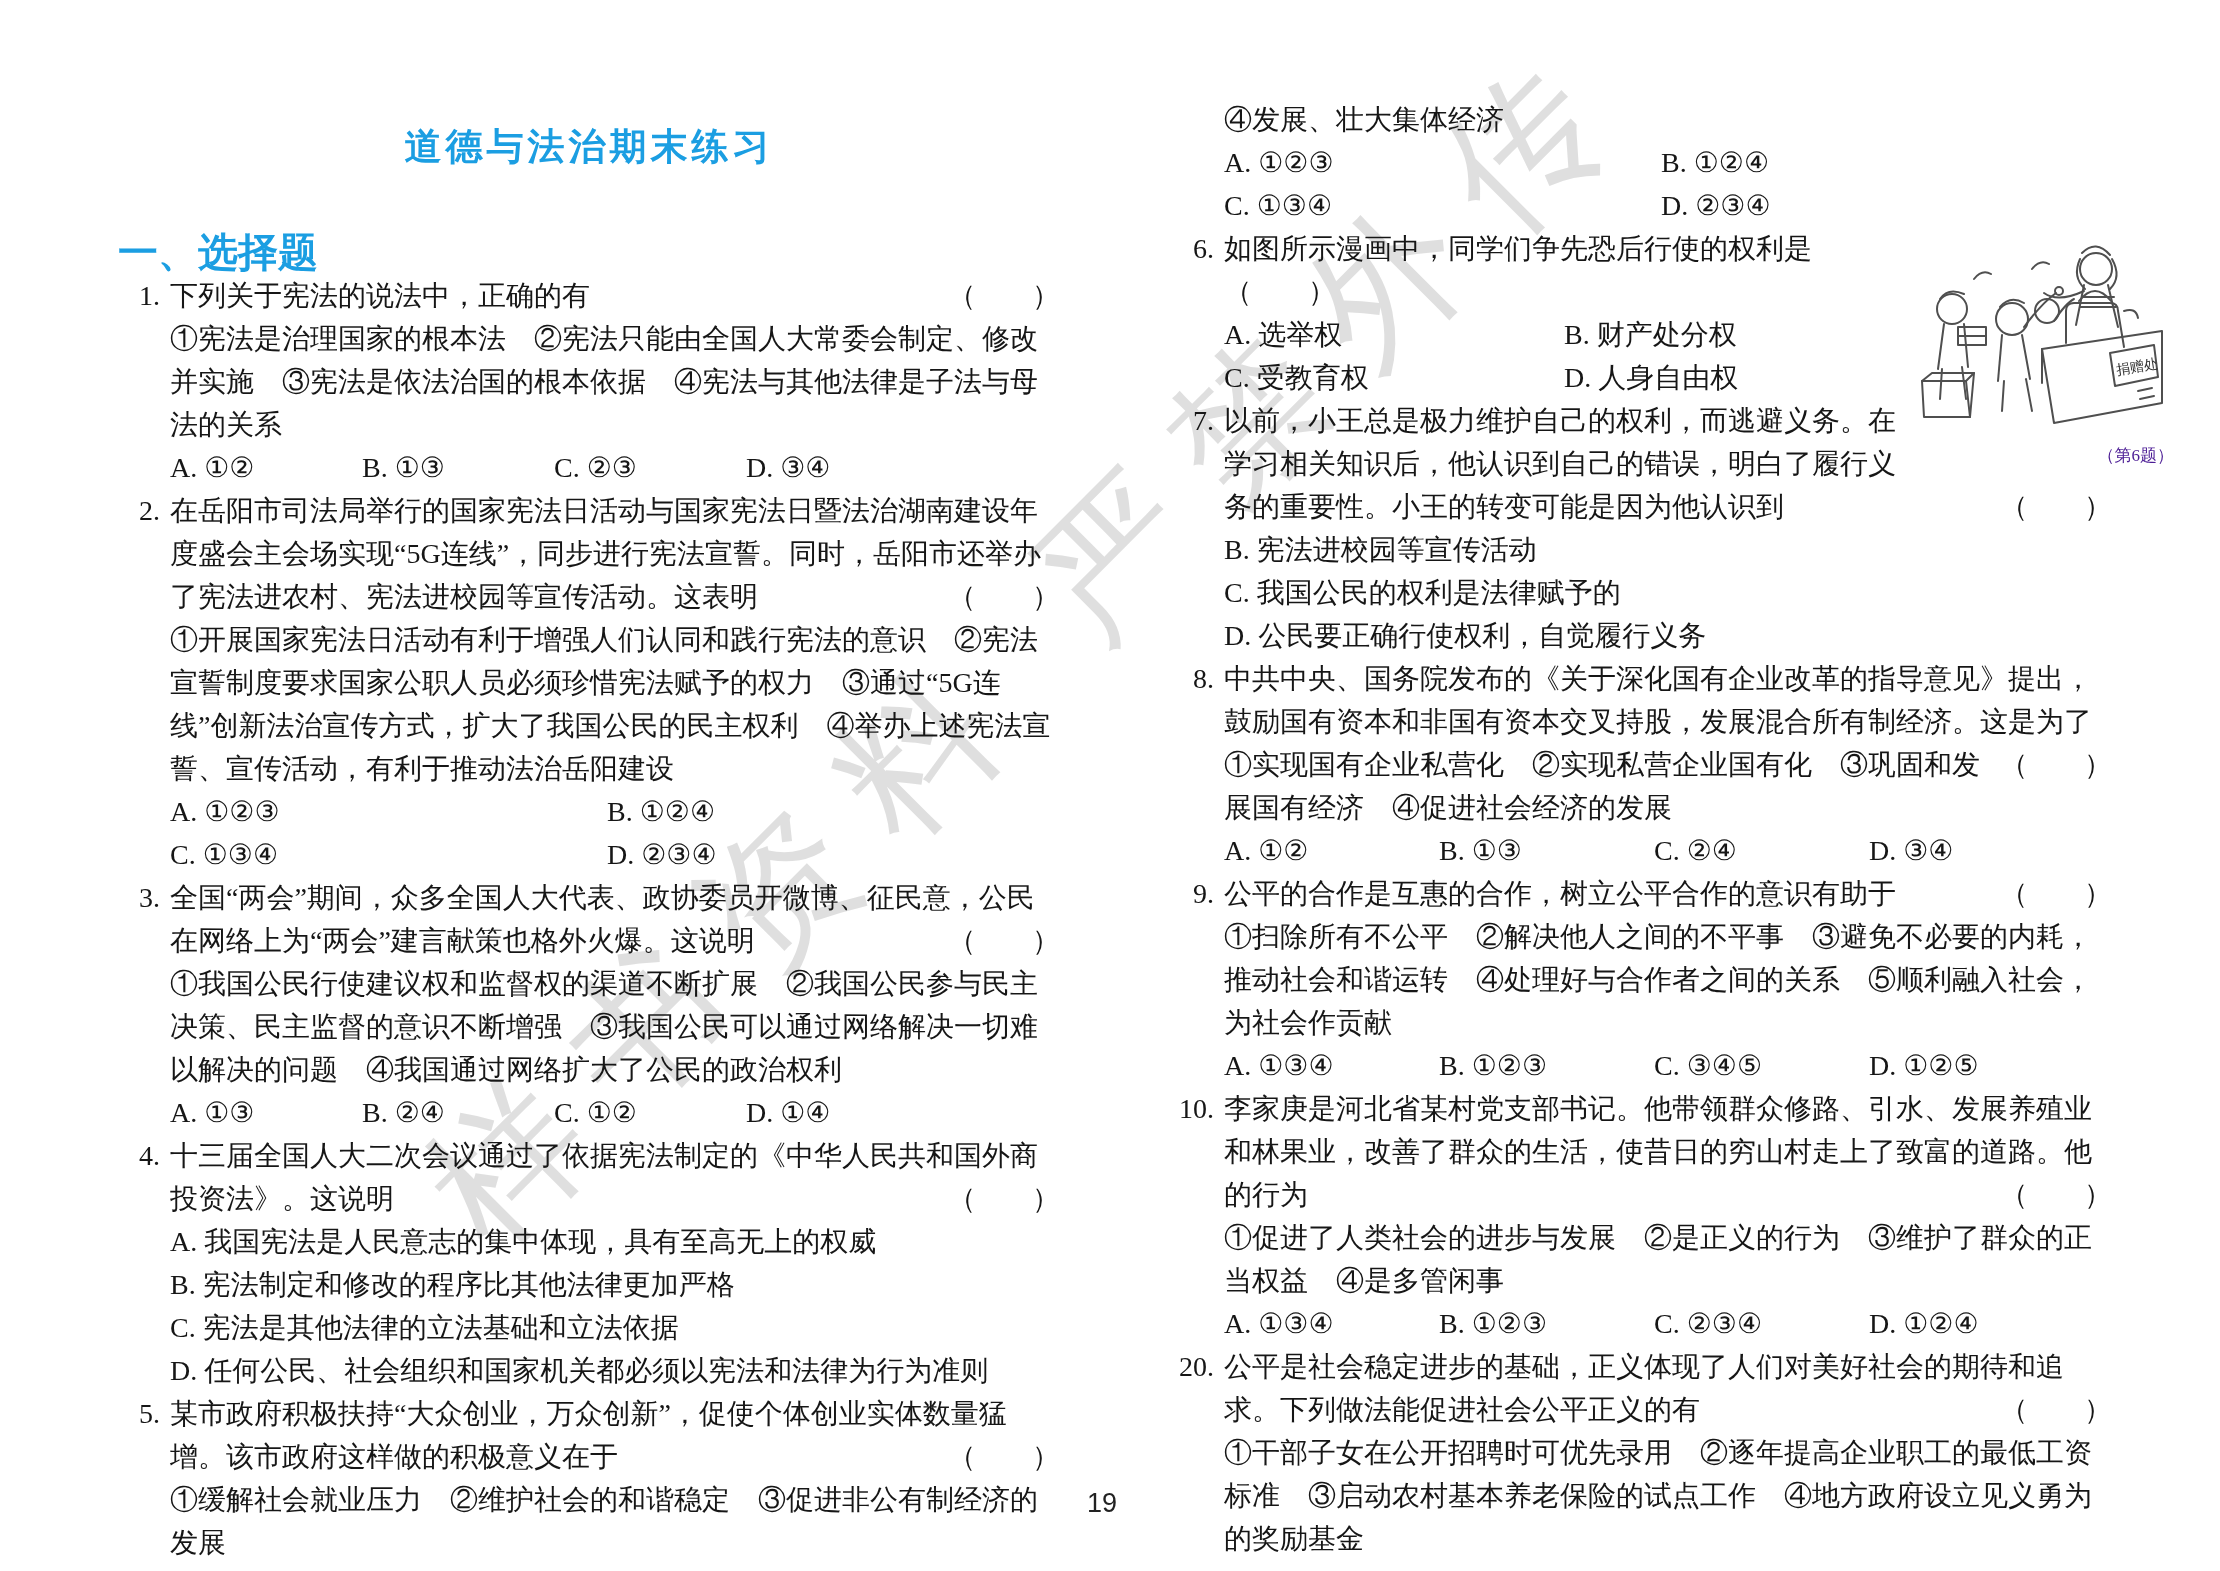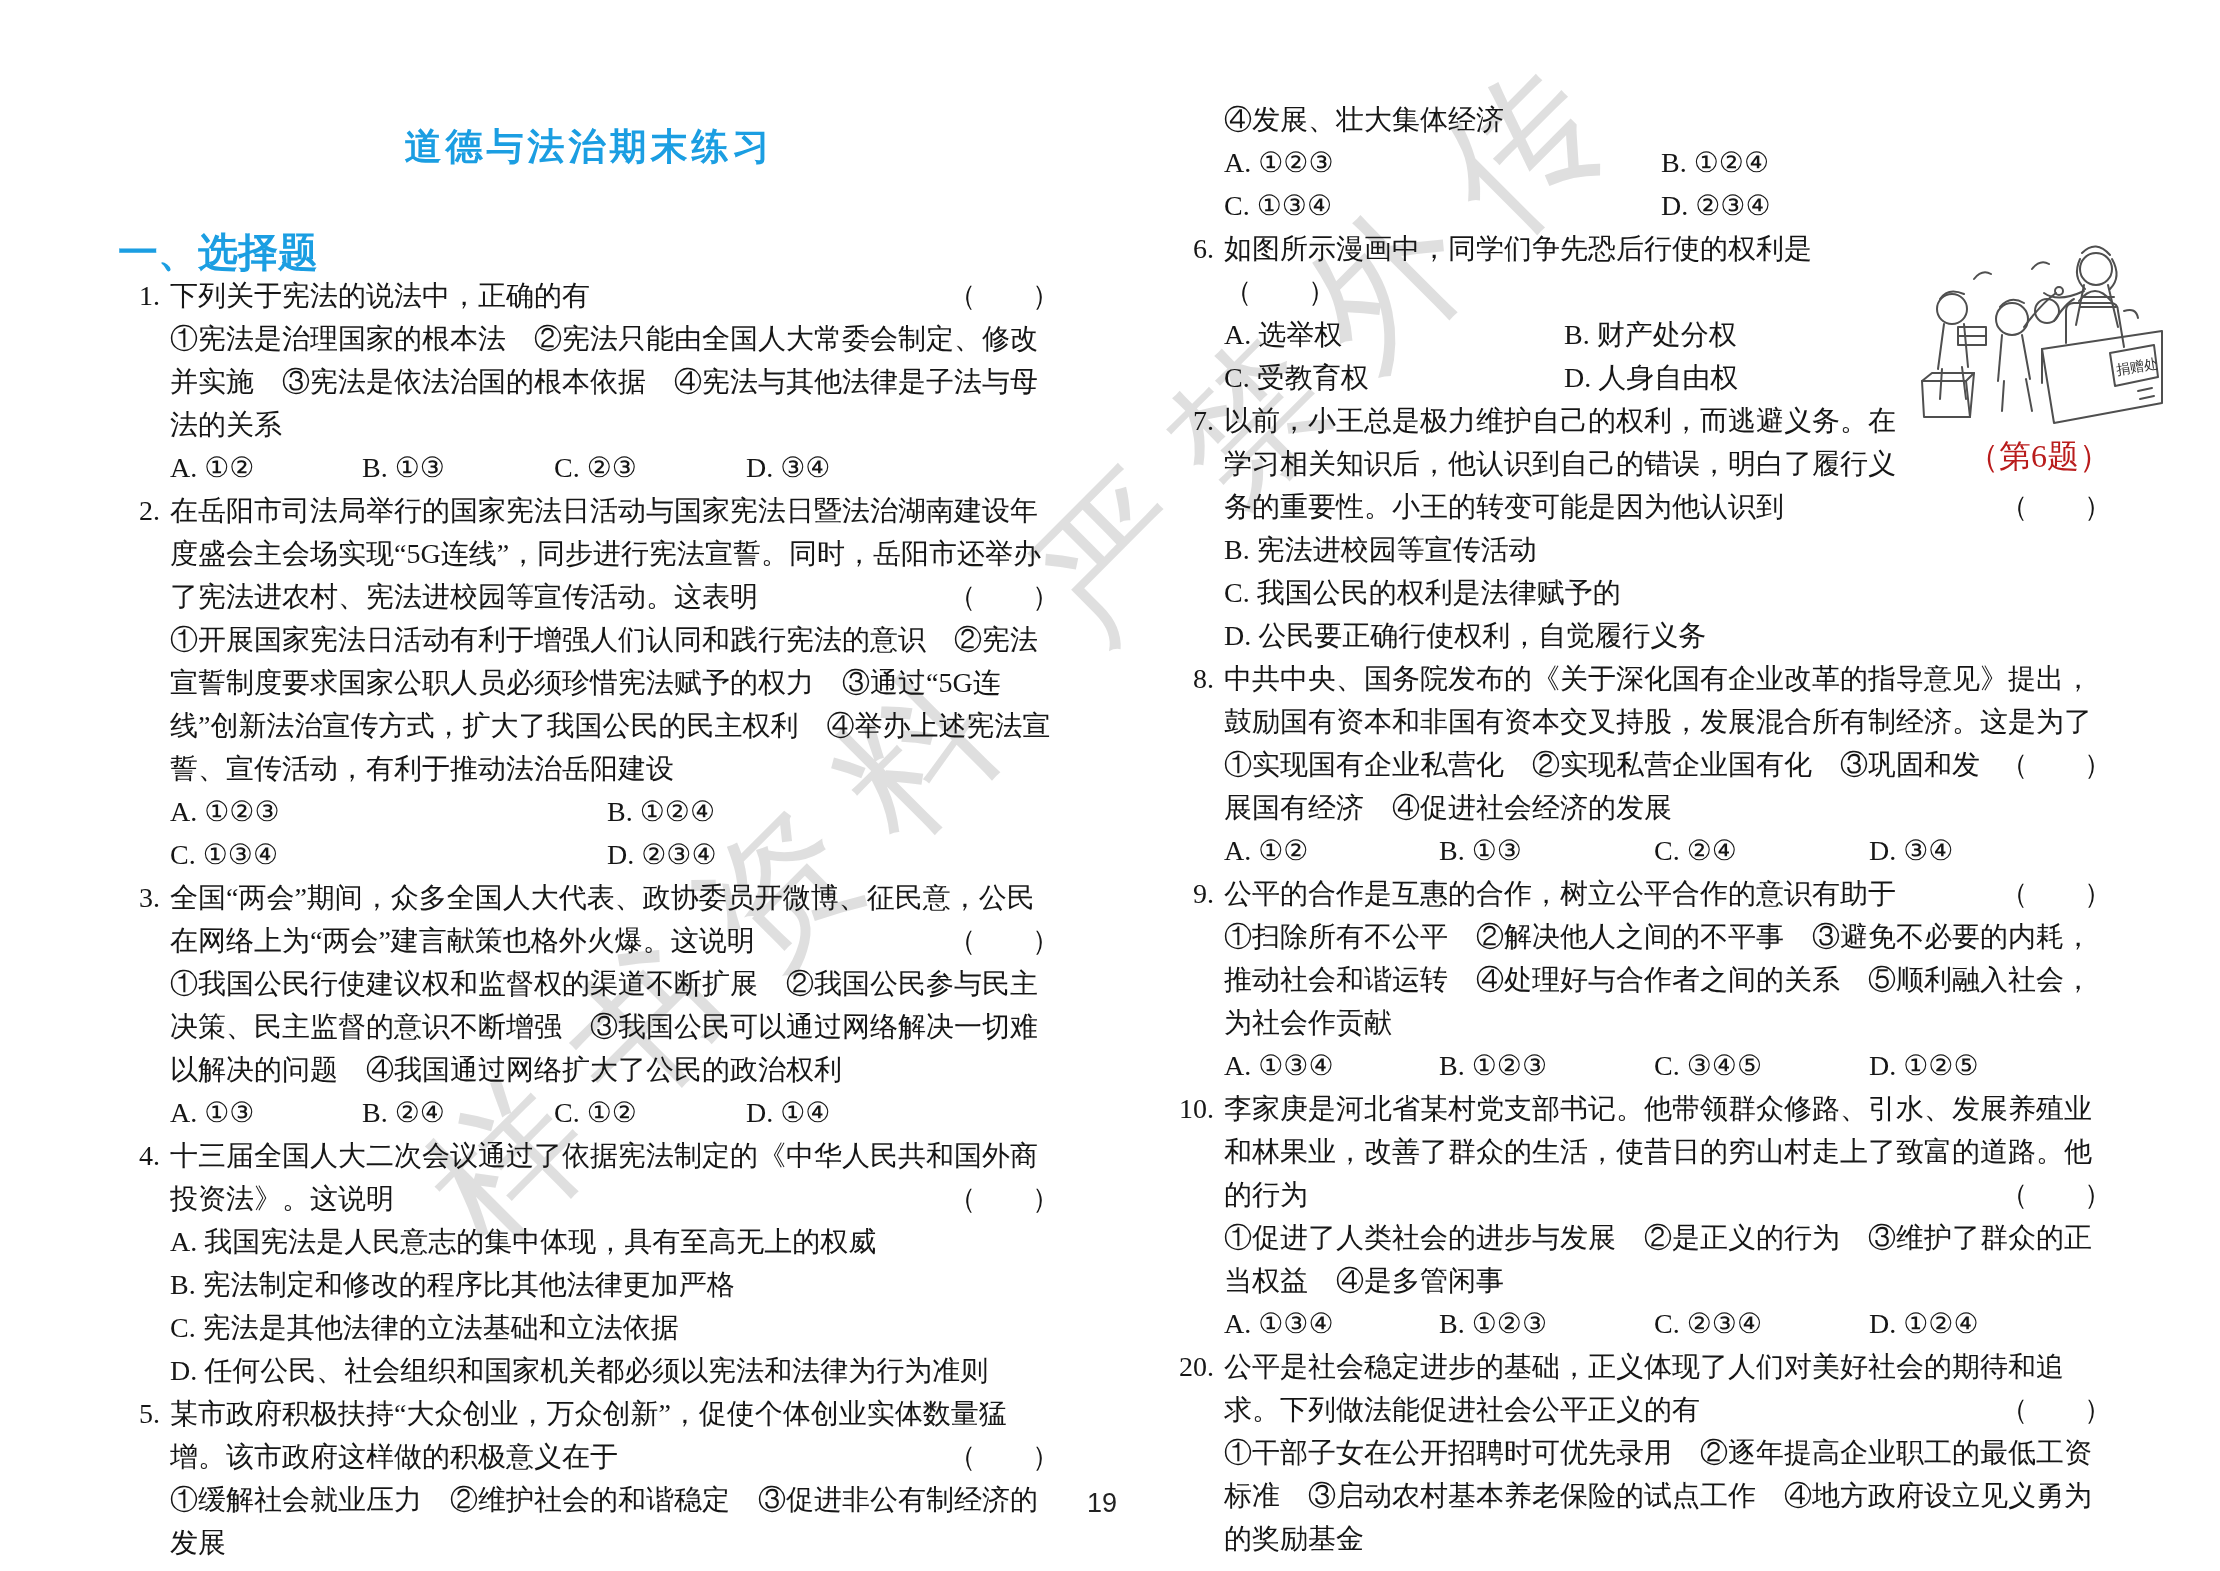--- a/index.html
+++ b/index.html
@@ -18,21 +18,21 @@
   .q{position:relative;padding-left:52px;}
   .qn{position:absolute;left:0;top:0;width:42px;text-align:right;}
   .stem .bracket{float:right;}
   .optrow{display:flex;}
   .optrow span{flex:0 0 auto;}
   .col-left .r4 span{width:192px;}
   .col-right .r4 span{width:215px;}
   .r2 span{width:437px;flex-shrink:1;}
   .illus{float:right;width:270px;margin-right:-62px;margin-top:4px;text-align:center;}
   .illus svg{display:block;margin:0 auto;}
-  .caption{font-size:32px;line-height:40px;color:#b91c1c;}
+  .caption{font-size:17px;line-height:40px;color:#4c1d95;text-align:right;}
   .pagenum{position:absolute;left:0;right:16px;top:1482px;text-align:center;z-index:1;
         font-family:"Liberation Sans",sans-serif;font-size:27px;color:#222;}
 </style>
 </head>
 <body>
 
 <div class="page">
   <div class="watermark">样书资料 严禁外传</div>
 
   <div class="col col-left">

